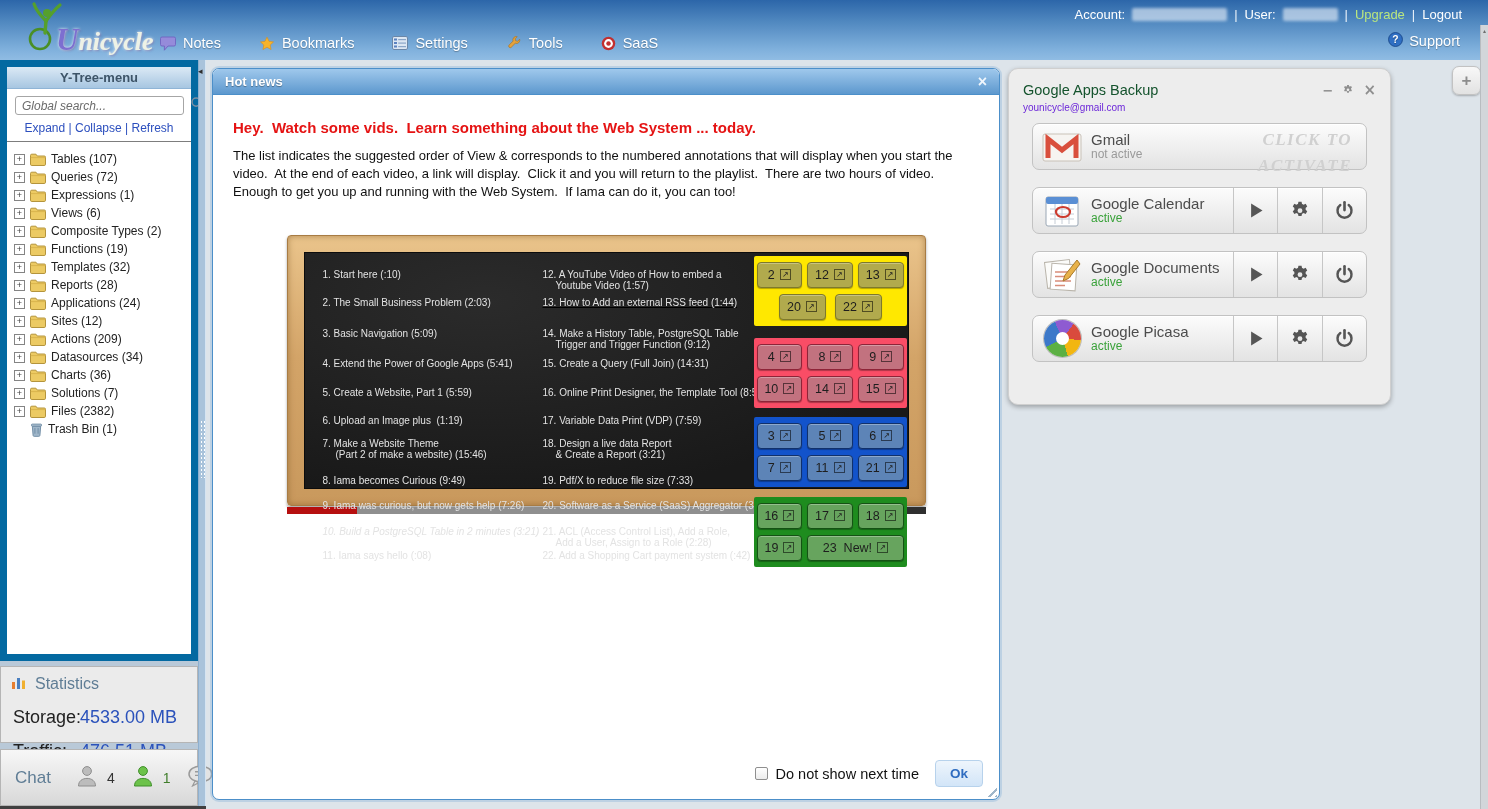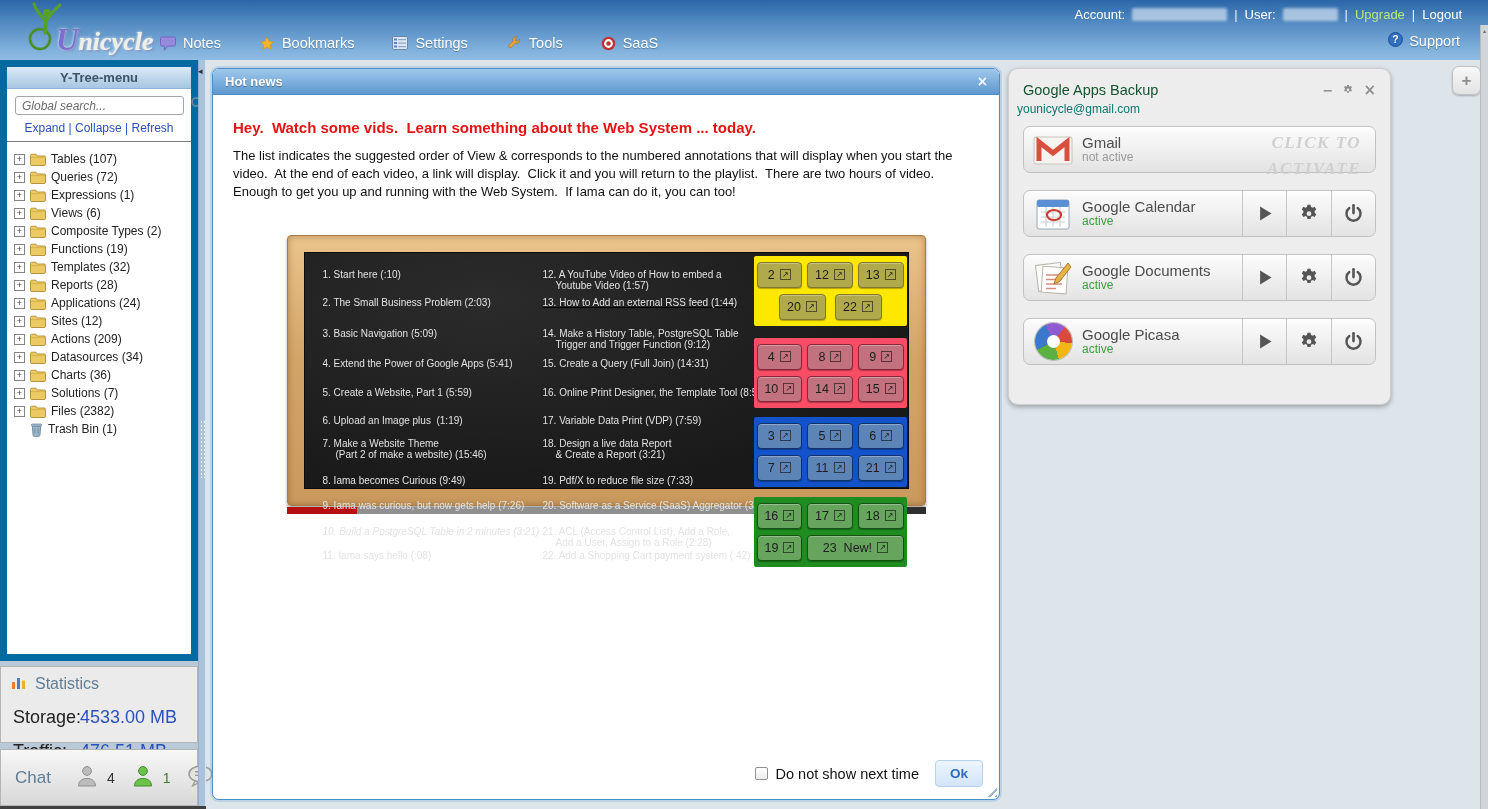--- a/index.html
+++ b/index.html
@@ -116,22 +116,22 @@
   
   .widget{position:absolute;left:1008px;top:68px;width:383px;height:337px;background:#ededed;
     border:1px solid #cfcfcf;border-radius:10px;box-shadow:0 2px 5px rgba(0,0,0,.3)}
   .w-header{display:flex;align-items:center;padding:12px 14px 0}
   .w-title{color:#14532d;font-size:14.5px;flex:1;cursor:pointer}
   .w-icons{display:flex;gap:9px;align-items:center;color:#8f8f8f}
   .w-min,.w-close{font-weight:bold;font-size:13px;cursor:pointer;font-family:"DejaVu Sans",sans-serif}
   .w-min::before{content:"−"}
   .w-close::before{content:"×";font-size:15px}
   .w-gear{cursor:pointer;display:flex}
-  .w-email{padding:3px 8px 0;font-size:12px;color:#0f766e}
-  .app-rows{padding:10px 14px 0}
+  .w-email{padding:3px 14px 0;font-size:10px;color:#6d28d9}
+  .app-rows{padding:10px 23px 0}
   .app-row{position:relative;height:47px;background:linear-gradient(#fcfcfc,#e3e3e3);
     border:1px solid #c2c2c2;border-radius:7px;display:flex;align-items:center;margin-bottom:17px;
     box-shadow:inset 0 1px 0 #fff}
   .app-ic-wrap{width:58px;display:flex;justify-content:center;align-items:center}
   .app-text{flex:1;display:flex;flex-direction:column;line-height:1.15}
   .app-name{font-size:15px;color:#4c4c4c}
   .app-status{font-size:12px}
   .st-active{color:#3aa23a}
   .st-inactive{color:#9a9a9a}
   .app-btns{display:flex;align-self:stretch;width:133px}

